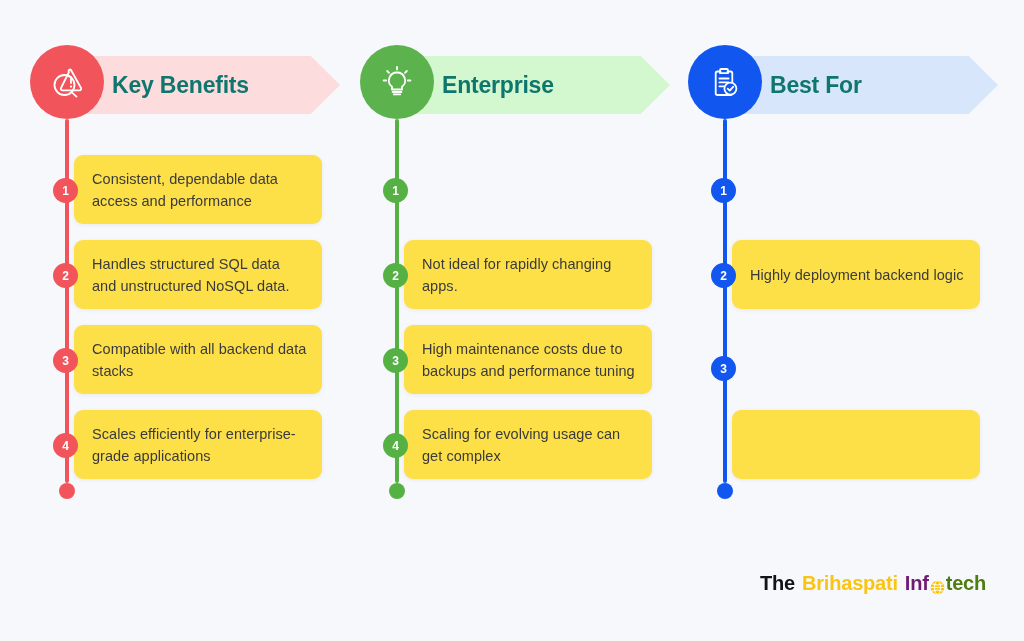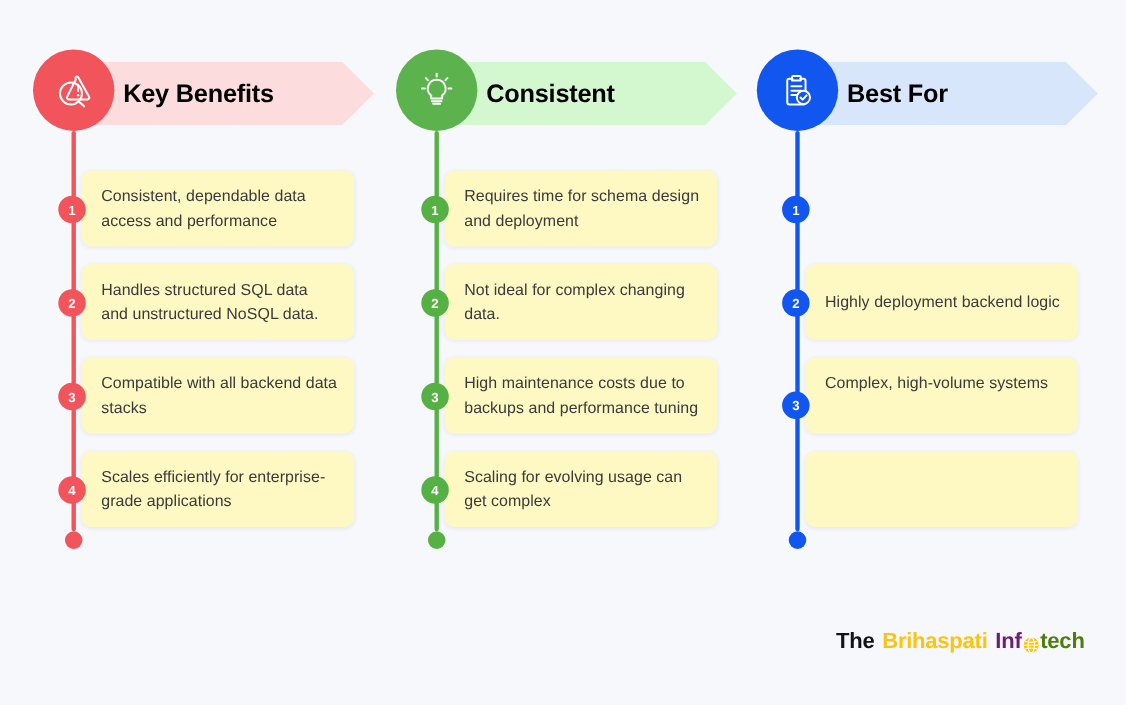--- a/index.html
+++ b/index.html
@@ -47,21 +47,21 @@
     clip-path: polygon(0 0, 89% 0, 100% 50%, 89% 100%, 0 100%);
   }
   .banner-label {
     position: absolute;
     left: 82px;
     top: 11px;
     height: 58px;
     line-height: 58px;
     font-size: 23px;
     font-weight: bold;
-    color: #000000;
+    color: #0f766e;
     letter-spacing: -0.2px;
     white-space: nowrap;
   }
   .header-circle {
     position: absolute;
     left: 0;
     top: 0;
     width: 74px;
     height: 74px;
     border-radius: 50%;
@@ -99,21 +99,21 @@
     position: relative;
     height: 69px;
     margin-bottom: 16px;
   }
   .item-card {
     position: absolute;
     left: 44px;
     top: 0;
     right: 18px;
     height: 69px;
-    background: #fef9c3;
+    background: #fde047;
     border-radius: 9px;
     box-shadow: 0 1px 4px rgba(30, 40, 90, 0.07);
     display: flex;
     align-items: center;
     box-sizing: border-box;
     padding: 0 14px 0 18px;
   }
   .item-card.top-align {
     align-items: flex-start;
     padding-top: 13px;
@@ -215,48 +215,45 @@
         </div>
         <div class="badge" style="background:#f2545b;">4</div>
       </div>
     </div>
   </div>
 
   <div class="column col-2">
 
     <div class="col-header">
       <div class="banner" style="background:#d3f7cf;"></div>
-      <div class="banner-label">Consistent</div>
+      <div class="banner-label">Enterprise</div>
       <div class="header-circle" style="background:#5cb24d;">
         <svg width="40" height="40" viewBox="0 0 40 40" fill="none" stroke="#ffffff" stroke-width="1.8" stroke-linecap="round" stroke-linejoin="round">
           <path d="M20 10.5 A8 8 0 0 0 15 24.8 L15 27.5 L25 27.5 L25 24.8 A8 8 0 0 0 20 10.5 Z"></path>
           <line x1="15.6" y1="30" x2="24.4" y2="30"></line>
           <line x1="16.8" y1="32.4" x2="23.2" y2="32.4"></line>
           <line x1="20" y1="5" x2="20" y2="7.6"></line>
           <line x1="10.2" y1="9" x2="12" y2="10.8"></line>
           <line x1="29.8" y1="9" x2="28" y2="10.8"></line>
           <line x1="6.6" y1="18.5" x2="9.2" y2="18.5"></line>
           <line x1="33.4" y1="18.5" x2="30.8" y2="18.5"></line>
         </svg>
       </div>
     </div>
 
     <div class="timeline-line" style="background:#56b144; height:364px;"></div>
     <div class="timeline-end" style="background:#56b144; top:438px;"></div>
 
     <div class="items">
       <div class="item">
-        <div class="item-card">
-          <span class="item-text">Requires time for schema design and deployment</span>
-        </div>
         <div class="badge" style="background:#56b144;">1</div>
       </div>
       <div class="item">
         <div class="item-card">
-          <span class="item-text">Not ideal for complex changing data.</span>
+          <span class="item-text">Not ideal for rapidly changing apps.</span>
         </div>
         <div class="badge" style="background:#56b144;">2</div>
       </div>
       <div class="item">
         <div class="item-card">
           <span class="item-text">High maintenance costs due to backups and performance tuning</span>
         </div>
         <div class="badge" style="background:#56b144;">3</div>
       </div>
       <div class="item">
@@ -293,23 +290,20 @@
       <div class="item">
         <div class="badge" style="background:#1157ef;">1</div>
       </div>
       <div class="item">
         <div class="item-card">
           <span class="item-text">Highly deployment backend logic</span>
         </div>
         <div class="badge" style="background:#1157ef;">2</div>
       </div>
       <div class="item">
-        <div class="item-card top-align">
-          <span class="item-text">Complex, high-volume systems</span>
-        </div>
         <div class="badge badge-low" style="background:#1157ef;">3</div>
       </div>
       <div class="item">
         <div class="item-card">
           <span class="item-text"></span>
         </div>
       </div>
     </div>
   </div>
 

